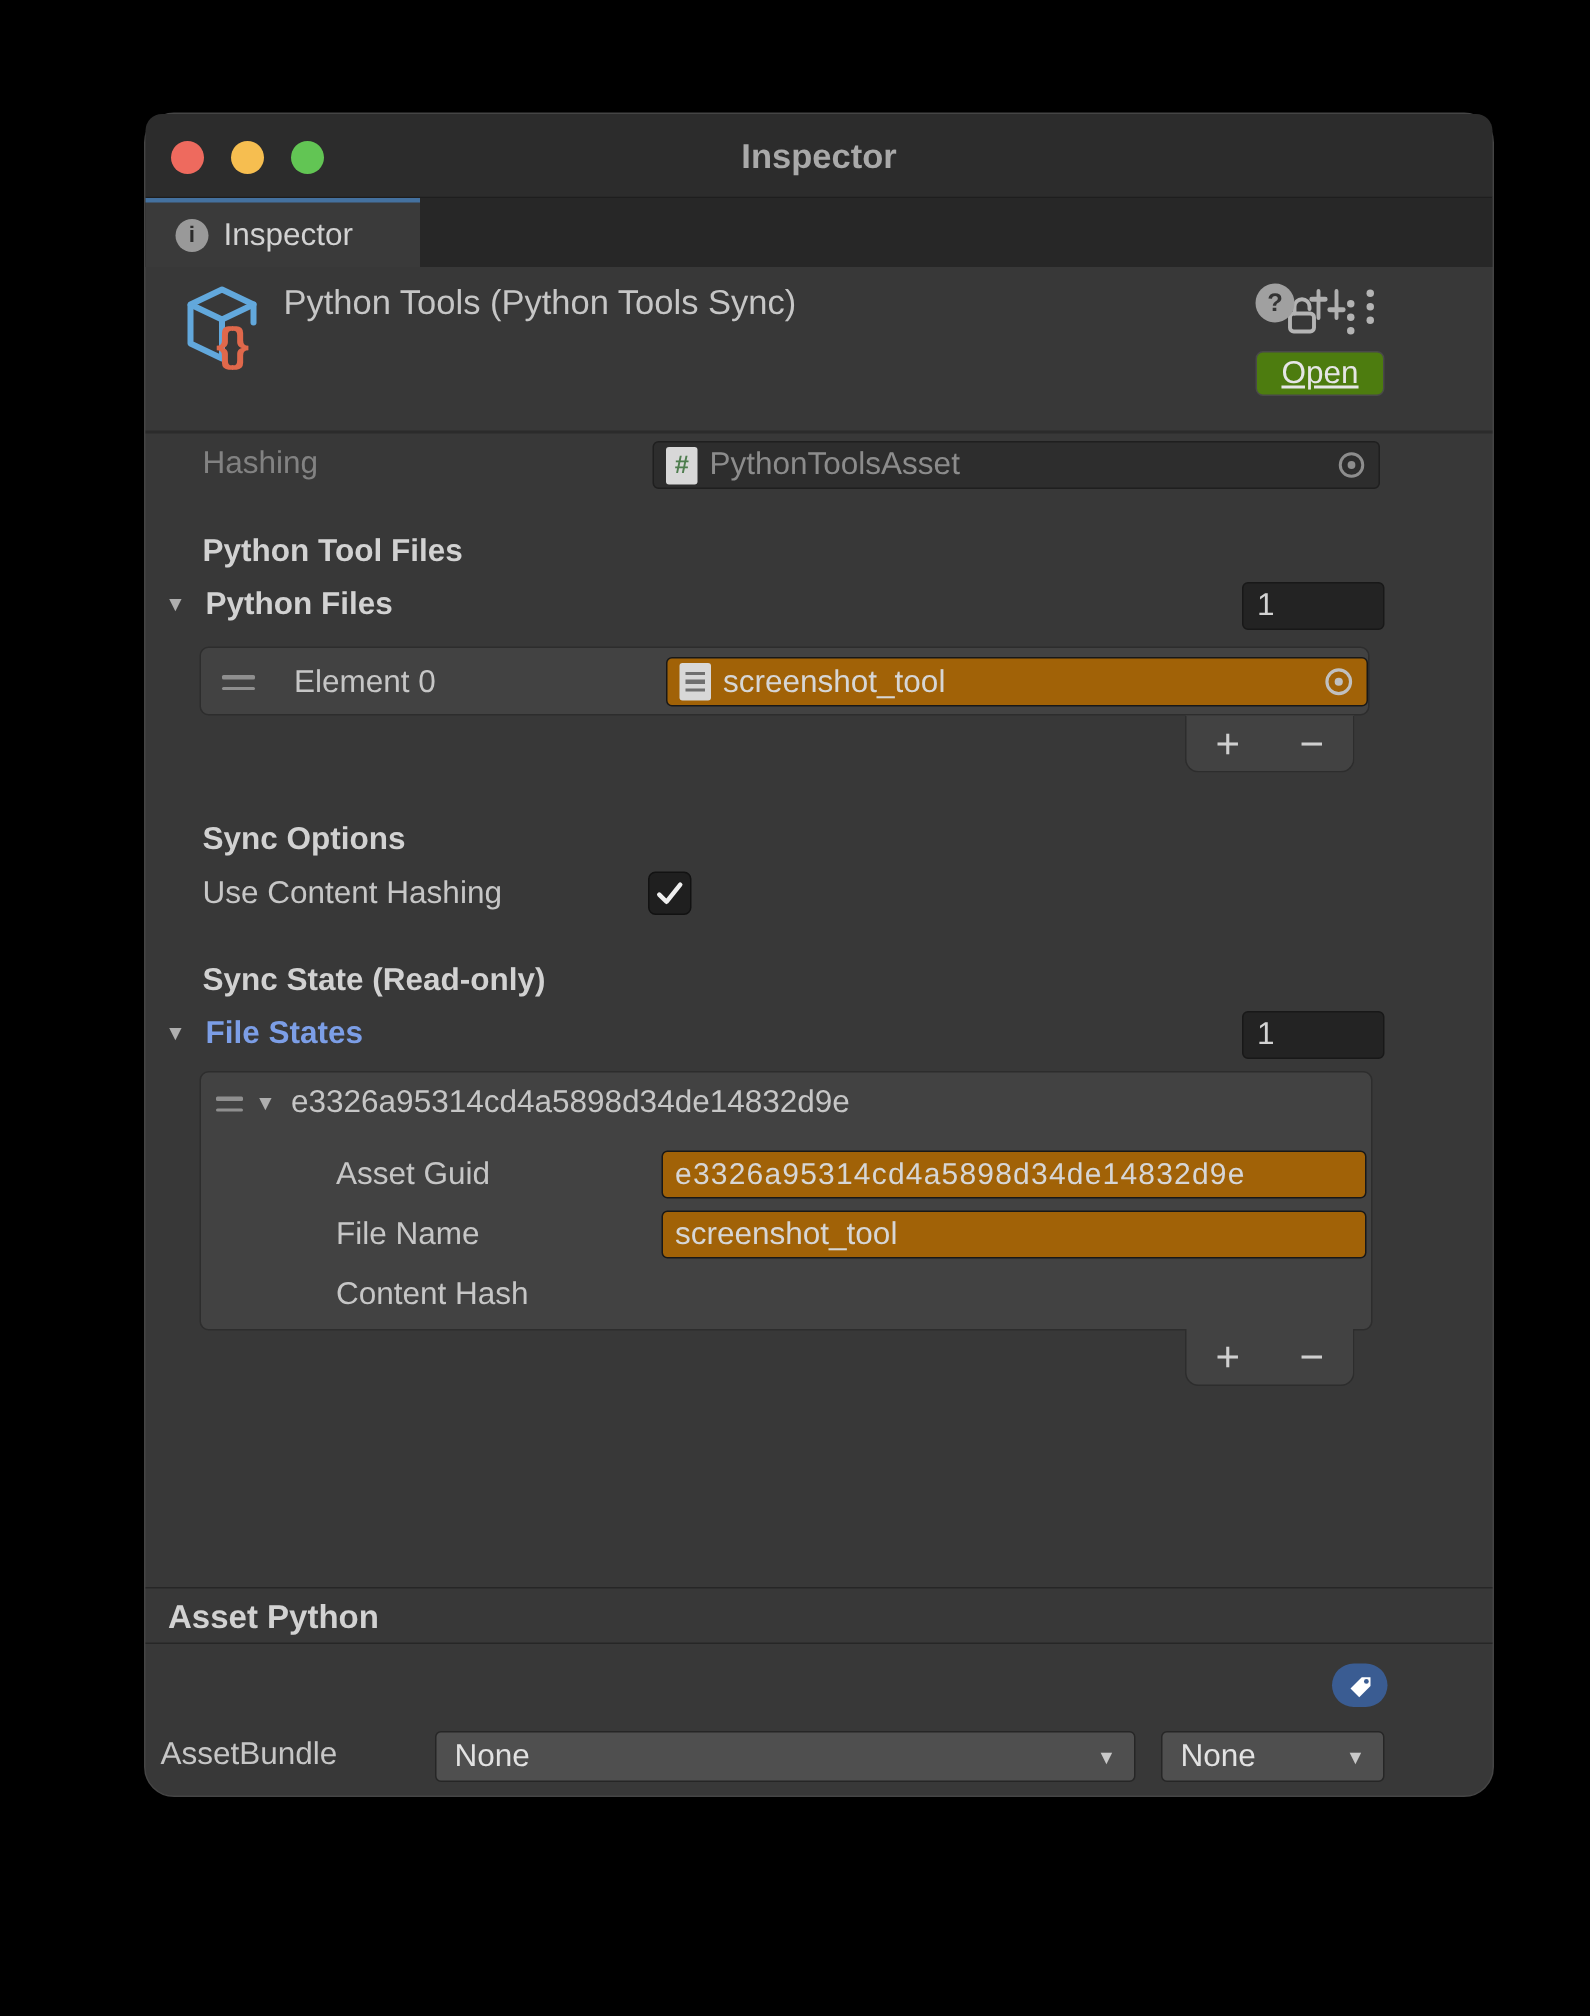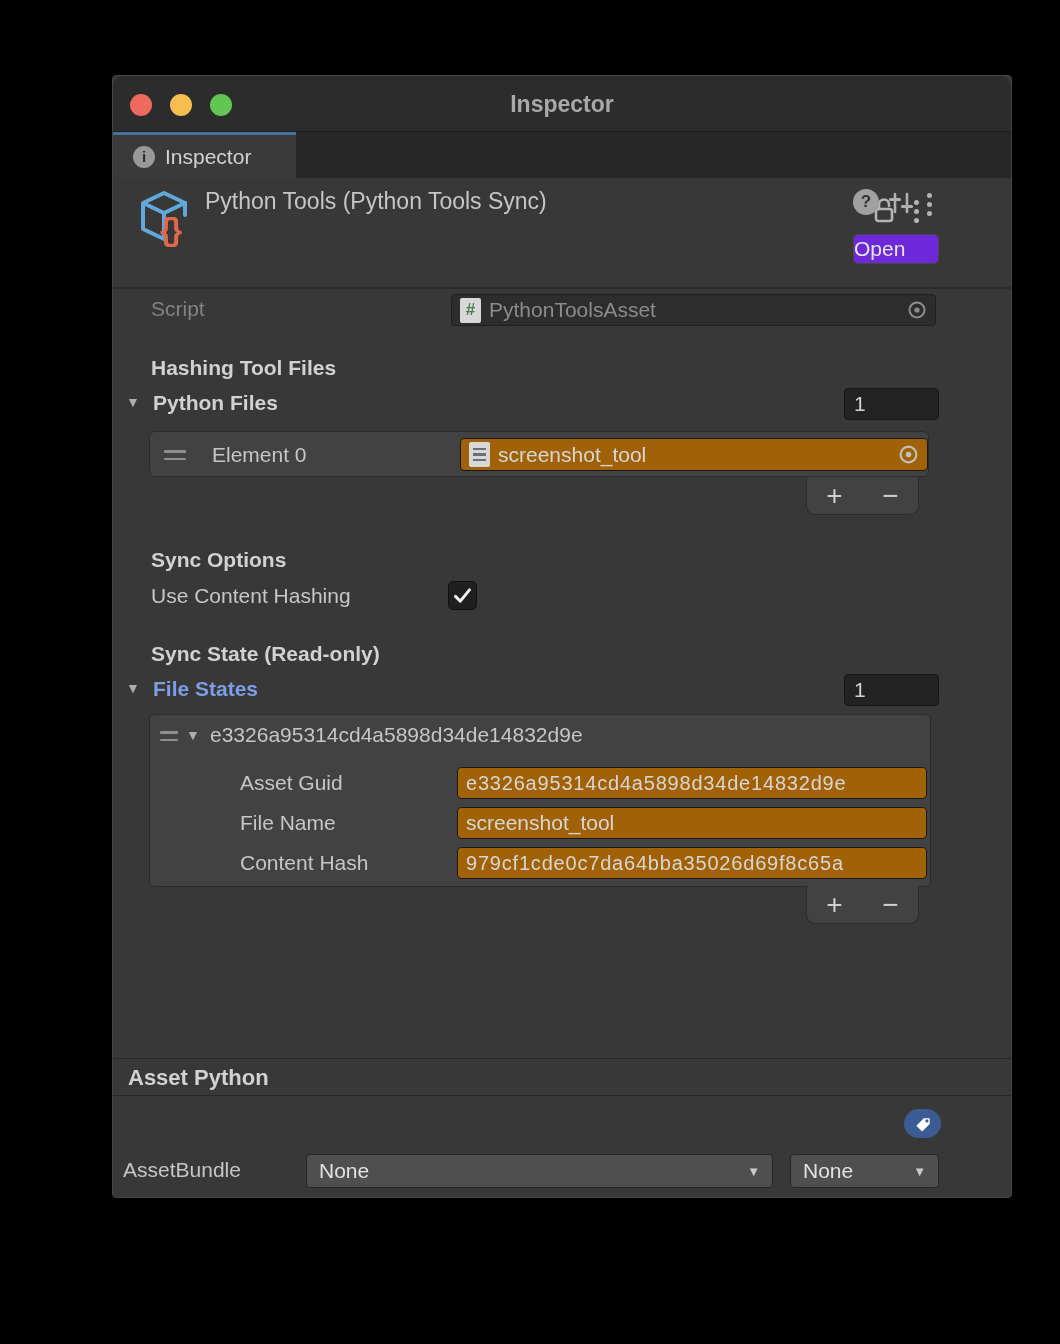--- a/index.html
+++ b/index.html
@@ -3,22 +3,22 @@
 <meta charset="utf-8">
 <style>
   html,body{margin:0;padding:0;}
   body{
     width:1060px;height:1344px;background:#000;position:relative;overflow:hidden;
     font-family:"Liberation Sans",sans-serif;
     -webkit-font-smoothing:antialiased;
   }
   .abs{position:absolute;}
   .window{
-    left:112px;top:75px;width:900px;height:1123px;background:#383838;
-    border-radius:4px;border:1px solid #454545;box-sizing:border-box;
+    left:96px;top:75px;width:900px;height:1123px;background:#383838;
+    border-radius:20px;border:1px solid #454545;box-sizing:border-box;
   }
   
   .titlebar{left:0;top:0;width:100%;height:56px;background:#2c2c2c;
     border-radius:11px 11px 0 0;border-bottom:1px solid #1e1e1e;box-sizing:border-box;}
   .light{width:22px;height:22px;border-radius:50%;top:18px;}
   .window-title{left:0;top:0;width:100%;height:56px;line-height:56px;text-align:center;
     font-size:23px;font-weight:bold;color:#a9a9a9;}
   
   .tabstrip{left:0;top:56px;width:100%;height:46px;background:#272727;}
   .tab{left:0;top:0;width:183px;height:46px;background:#3a3a3a;box-sizing:border-box;
@@ -32,22 +32,22 @@
   .kebab i{width:5px;height:5px;border-radius:50%;background:#b4b4b4;display:block;}
   .tab-kebab{left:800px;top:68px;}
   
   .asset-icon{left:21px;top:112px;width:60px;height:62px;}
   .asset-icon .braces{position:absolute;left:26px;top:24px;font-size:31px;font-weight:bold;
     color:#e0684b;letter-spacing:-2px;background:transparent;}
   .header-title{left:92px;top:112px;font-size:23px;color:#c6c6c6;}
   .help-icon{left:740px;top:113px;width:26px;height:26px;background:#a0a0a0;color:#333;font-size:17px;}
   .preset-icon{left:775px;top:114px;}
   .header-kebab{left:813px;top:117px;}
-  .open-btn{left:740px;top:158px;width:86px;height:30px;background:#6d28d9;border:1px solid #494949;
-    border-radius:5px;box-sizing:border-box;line-height:28px;font-size:21px;color:#e6e6e6;}
+  .open-btn{left:740px;top:158px;width:86px;height:30px;background:#4d7c0f;border:1px solid #494949;
+    border-radius:5px;box-sizing:border-box;text-align:center;line-height:28px;font-size:21px;color:#e6e6e6;text-decoration:underline;}
   .content-sep{left:0;top:211px;width:100%;height:2px;background:#2b2b2b;}
   
   .label{font-size:21px;color:#c6c6c6;white-space:nowrap;}
   .label.dim{color:#828282;}
   .label.bold{font-weight:bold;color:#d2d2d2;}
   .label.blue{color:#7c9ee6;font-weight:bold;}
   .foldout{font-size:14px;color:#aeaeae;}
   
   .field{background:#2d2d2d;border:1px solid #1f1f1f;border-radius:4px;box-sizing:border-box;
     display:flex;align-items:center;padding:0 8px;overflow:hidden;}
@@ -132,35 +132,35 @@
     </svg>
   </div>
   <div class="abs kebab header-kebab">
       <i></i>
       <i></i>
       <i></i>
     </div>
   <div class="abs open-btn">Open</div>
   <div class="abs content-sep"></div>
 
-  <div class="abs label dim" style="left:38px;top:221px;">Script</div>
+  <div class="abs label dim" style="left:38px;top:221px;">Hashing</div>
   <div class="abs field" style="left:338px;top:218px;width:485px;height:32px;">
     <span class="page-icon">
         <span class="hash">#</span>
       </span>
     <span class="field-text dim">PythonToolsAsset</span>
     <span class="picker">
       <svg width="20" height="20" viewBox="0 0 20 20">
           <circle cx="10" cy="10" r="7.5" fill="none" stroke="#8d8d8d" stroke-width="2"></circle>
           <circle cx="10" cy="10" r="2.6" fill="#8d8d8d"></circle>
         </svg>
     </span>
   </div>
 
-  <div class="abs label bold" style="left:38px;top:280px;">Hashing Tool Files</div>
+  <div class="abs label bold" style="left:38px;top:280px;">Python Tool Files</div>
   <div class="abs foldout" style="left:13px;top:318px;">▼</div>
   <div class="abs label bold" style="left:40px;top:315px;">Python Files</div>
   <div class="abs mini-field" style="left:731px;top:312px;width:95px;height:32px;">1</div>
 
   <div class="abs list-box" style="left:36px;top:355px;width:780px;height:46px;">
     <div class="abs drag-handle" style="left:14px;top:18px;">
         <i></i>
         <i></i>
       </div>
     <div class="abs label" style="left:62px;top:11px;">Element 0</div>
@@ -211,23 +211,20 @@
     <div class="abs field darker" style="left:307px;top:52px;width:470px;height:32px;">
       <span class="field-text" style="font-size:20px;letter-spacing:0.8px;">e3326a95314cd4a5898d34de14832d9e</span>
     </div>
 
     <div class="abs label" style="left:90px;top:96px;">File Name</div>
     <div class="abs field darker" style="left:307px;top:92px;width:470px;height:32px;">
       <span class="field-text">screenshot_tool</span>
     </div>
 
     <div class="abs label" style="left:90px;top:136px;">Content Hash</div>
-    <div class="abs field darker" style="left:307px;top:132px;width:470px;height:32px;">
-      <span class="field-text" style="font-size:20px;letter-spacing:0.8px;">979cf1cde0c7da64bba35026d69f8c65a</span>
-    </div>
   </div>
   <div class="abs pm-footer" style="left:693px;top:810px;width:113px;height:38px;">
     <span class="pm-btn">+</span>
     <span class="pm-btn">−</span>
   </div>
 
   <div class="abs sep" style="top:982px;"></div>
   <div class="abs label bold" style="left:15px;top:989px;font-size:22px;">Asset Python</div>
   <div class="abs sep" style="top:1019px;"></div>
 

